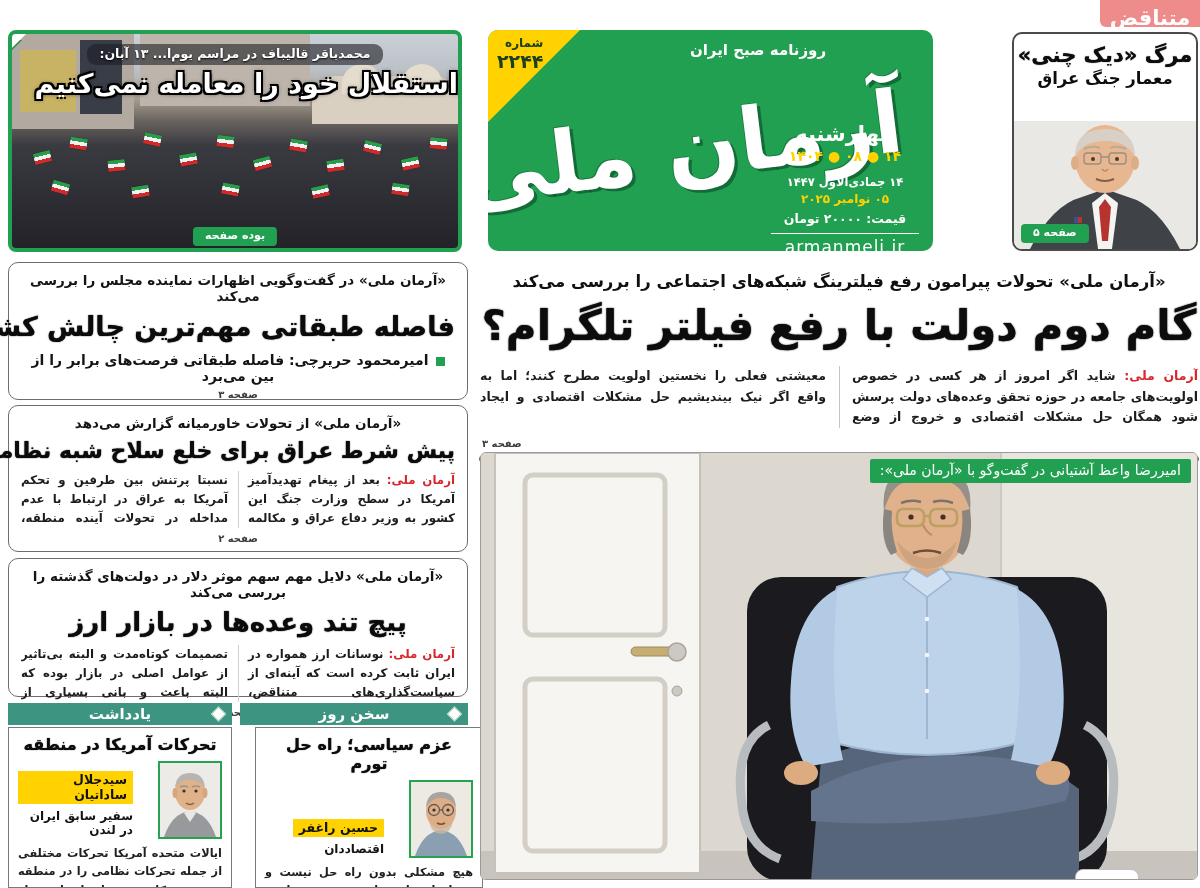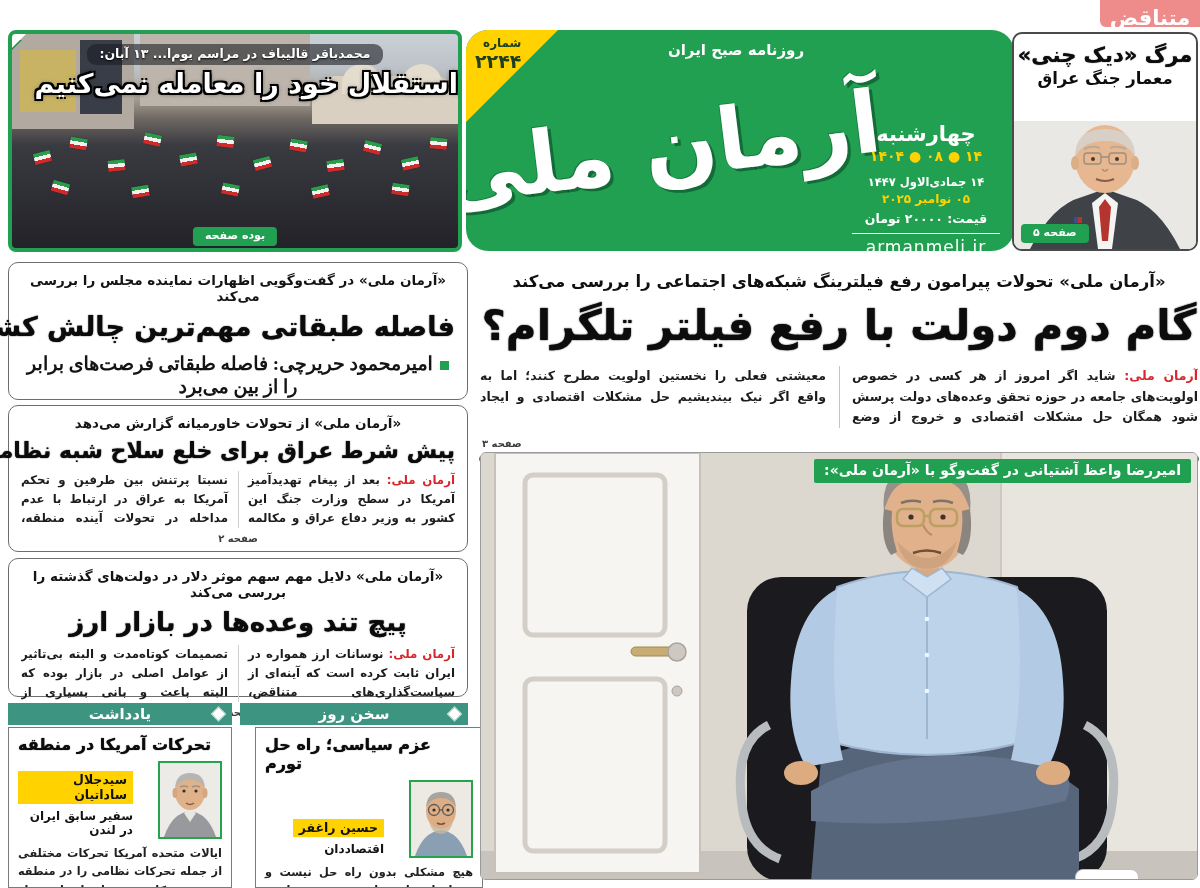--- a/index.html
+++ b/index.html
@@ -30,22 +30,22 @@
   .crowd-kicker{position:absolute;top:9px;left:0;right:0;text-align:center;z-index:7;}
   .crowd-kicker span{display:inline-block;background:rgba(28,30,36,.6);border-radius:9px;
         color:#fff;font-size:12.5px;font-weight:bold;padding:2px 12px 4px;direction:rtl;
         text-shadow:0 1px 2px #000;}
   .crowd-headline{position:absolute;top:34px;left:0;right:0;text-align:center;z-index:7;
         color:#fff;font-size:27px;font-weight:bold;direction:rtl;white-space:nowrap;
         text-shadow:-2px -2px 0 #000,2px -2px 0 #000,-2px 2px 0 #000,2px 2px 0 #000,0 0 5px #000;padding-left:40px;}
   .crowd-badge{position:absolute;bottom:2px;left:50%;transform:translateX(-50%);z-index:8;}
 
   
-  .masthead{position:absolute;left:466px;top:30px;width:548px;height:221px;background:#22a052;
-        border-radius:22px;overflow:hidden;}
+  .masthead{position:absolute;left:488px;top:30px;width:445px;height:221px;background:#22a052;
+        border-radius:10px;overflow:hidden;}
   .issue-tri{position:absolute;top:0;left:0;width:0;height:0;
         border-top:92px solid #ffd200;border-right:92px solid transparent;}
   .issue-txt{position:absolute;top:7px;left:9px;color:#1d4023;direction:rtl;line-height:1.15;z-index:2;}
   .issue-txt .lbl{font-size:12px;font-weight:bold;display:block;}
   .issue-txt .num{font-size:19px;font-weight:bold;display:block;}
   .tagline{position:absolute;top:11px;left:110px;width:320px;text-align:center;color:#fff;
         font-size:15px;font-weight:bold;direction:rtl;}
   .calligraphy{position:absolute;left:4px;top:28px;width:380px;height:180px;display:flex;
         align-items:center;justify-content:center;color:#fff;font-size:86px;font-weight:bold;
         direction:rtl;transform:rotate(-7deg);white-space:nowrap;
@@ -82,51 +82,51 @@
   .leadlabel{color:#d8262c;}
   .lead .pagemark{position:absolute;left:2px;top:166px;}
   .lead .dotline{left:0;right:0;top:186px;}
 
   
   .abox{position:absolute;left:8px;width:460px;border:1.5px solid #6d6d6d;border-radius:10px;
         box-sizing:border-box;background:#fff;text-align:center;direction:rtl;padding:9px 12px 4px;}
   .abox .kicker{font-size:13.5px;font-weight:bold;color:#141414;}
   .abox .headline{font-weight:bold;color:#0b0b0b;margin-top:7px;white-space:nowrap;
         text-shadow:0 0 1.2px #000;}
-  .abox .bullet{font-size:19px;font-weight:bold;color:#141414;margin-top:10px;font-family:Liberation Serif, serif;}
+  .abox .bullet{font-size:14px;font-weight:bold;color:#141414;margin-top:10px;}
   .abox .sq{display:inline-block;width:9px;height:9px;background:#22a052;margin-left:7px;
         vertical-align:middle;}
   .abox .body{margin-top:8px;column-count:2;column-gap:20px;column-rule:1px solid #cfcfcf;
         font-size:11.8px;font-weight:bold;color:#1c1c1c;text-align:justify;line-height:1.6;
         height:57px;overflow:hidden;}
   .abox .pagemark{display:block;margin-top:5px;}
 
   
   .section-bar{position:absolute;top:703px;height:22px;background:#3d9481;color:#fff;
         font-size:15px;font-weight:bold;text-align:center;line-height:22px;direction:rtl;}
   .section-bar .diamond{position:absolute;right:8px;top:50%;width:9px;height:9px;background:#fff;
         border:1px solid #9fcabc;transform:translateY(-50%) rotate(45deg);}
   .sbox{position:absolute;top:727px;height:161px;border:1.5px solid #7a7a7a;background:#fff;
         box-sizing:border-box;direction:rtl;padding:7px 9px;overflow:hidden;}
-  .sbox .title{text-align:left;font-size:16px;font-weight:bold;color:#0c0c0c;text-shadow:0 0 1px #000;}
+  .sbox .title{text-align:center;font-size:16px;font-weight:bold;color:#0c0c0c;text-shadow:0 0 1px #000;}
   .author-row{display:flex;align-items:flex-end;gap:25px;margin-top:7px;}
   .avatar{flex:0 0 auto;width:64px;height:78px;border:2px solid #27a24e;box-sizing:border-box;
         background:#eceae6;}
   .a-meta{flex:1;padding-bottom:2px;}
   .a-name{display:inline-block;background:#ffd200;color:#111;font-size:12.5px;font-weight:bold;
         padding:1px 6px 2px;}
   .a-role{font-size:12px;font-weight:bold;color:#141414;margin-top:5px;}
   .sbox .body{font-size:11.3px;font-weight:bold;color:#202020;text-align:justify;line-height:1.62;
         margin-top:6px;}
 
   
   .bigphoto{position:absolute;left:480px;top:452px;width:718px;height:428px;border:1px solid #9a9a9a;
         border-radius:6px;box-sizing:border-box;overflow:hidden;background:#ddd8d0;}
   .bigphoto .kband{position:absolute;top:6px;right:6px;background:#22a052;color:#fff;
-        font-size:14px;font-weight:bold;padding:3px 10px 5px;direction:rtl;border-radius:2px;z-index:5;}
+        font-size:14px;font-weight:normal;padding:3px 10px 5px;direction:rtl;border-radius:2px;z-index:5;}
   .iv-headline{position:absolute;top:52px;right:10px;width:335px;text-align:center;direction:rtl;
         z-index:4;color:#0d0d0d;font-size:45px;font-weight:bold;line-height:77px;
         text-shadow:-3px -3px 0 #fff,3px -3px 0 #fff,-3px 3px 0 #fff,3px 3px 0 #fff,
                     -3px 0 0 #fff,3px 0 0 #fff,0 -3px 0 #fff,0 3px 0 #fff,0 0 6px #fff;}
   .corner-pill{position:absolute;right:58px;bottom:-8px;width:62px;height:16px;background:#fff;
         border:1px solid #c0c0c0;border-radius:8px;z-index:6;}
 </style>
 </head>
 <body>
 

